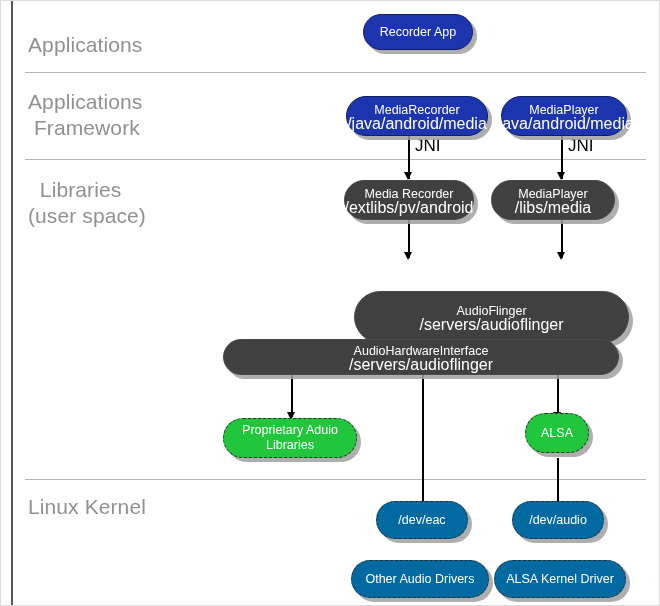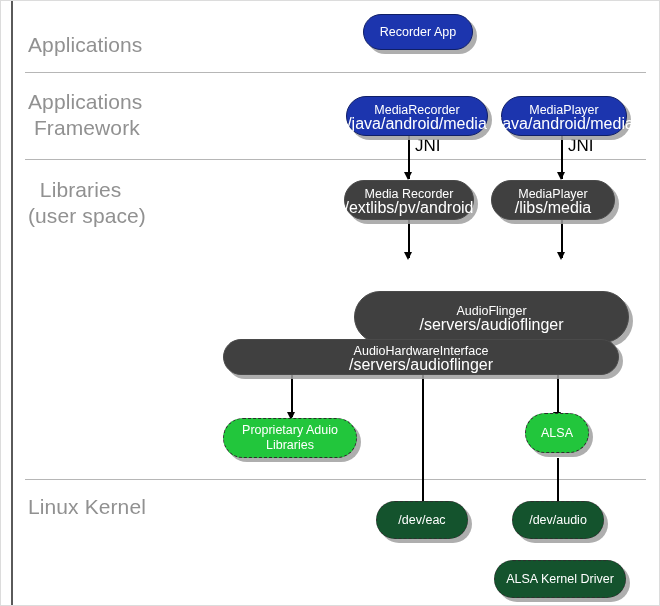--- a/index.html
+++ b/index.html
@@ -62,21 +62,21 @@
   }
   .node.green{
     background:#404040;
     border:1.5px solid #4a4a4a;
   }
   .node.green-dashed{
     background:#22c63c;
     border:1.5px dashed #2e2e2e;
   }
   .node.red-dashed{
-    background:#14532d;
+    background:#0369a1;
     border:1.5px dashed #2e2e2e;
   }
   
   .vline{
     position:absolute;
     width:1.5px;
     background:#000000;
     z-index:1;
   }
   .arrowhead{
@@ -187,18 +187,21 @@
   </div>
 
   <div class="node red-dashed" style="left:375px;top:500px;width:92px;height:38px;">
     <span class="title">/dev/eac</span>
   </div>
 
   <div class="node red-dashed" style="left:511px;top:500px;width:92px;height:38px;">
     <span class="title">/dev/audio</span>
   </div>
 
+  <div class="node red-dashed" style="left:350px;top:559px;width:138px;height:38px;">
+    <span class="title">Other Audio Drivers</span>
+  </div>
 
   <div class="node red-dashed" style="left:493px;top:559px;width:132px;height:38px;">
     <span class="title">ALSA Kernel Driver</span>
   </div>
 
 </div>
 
 </body></html>

